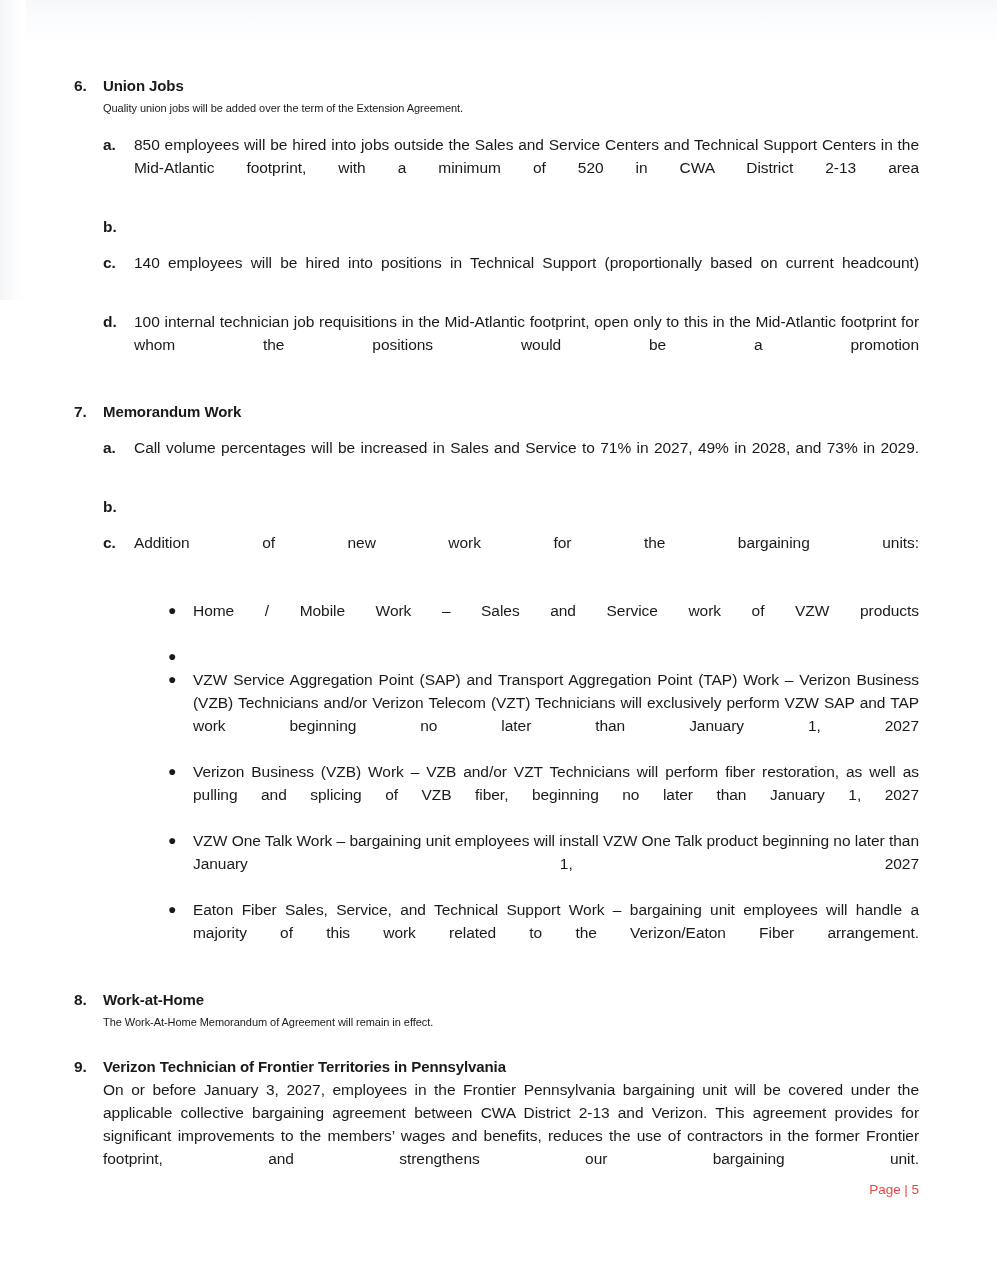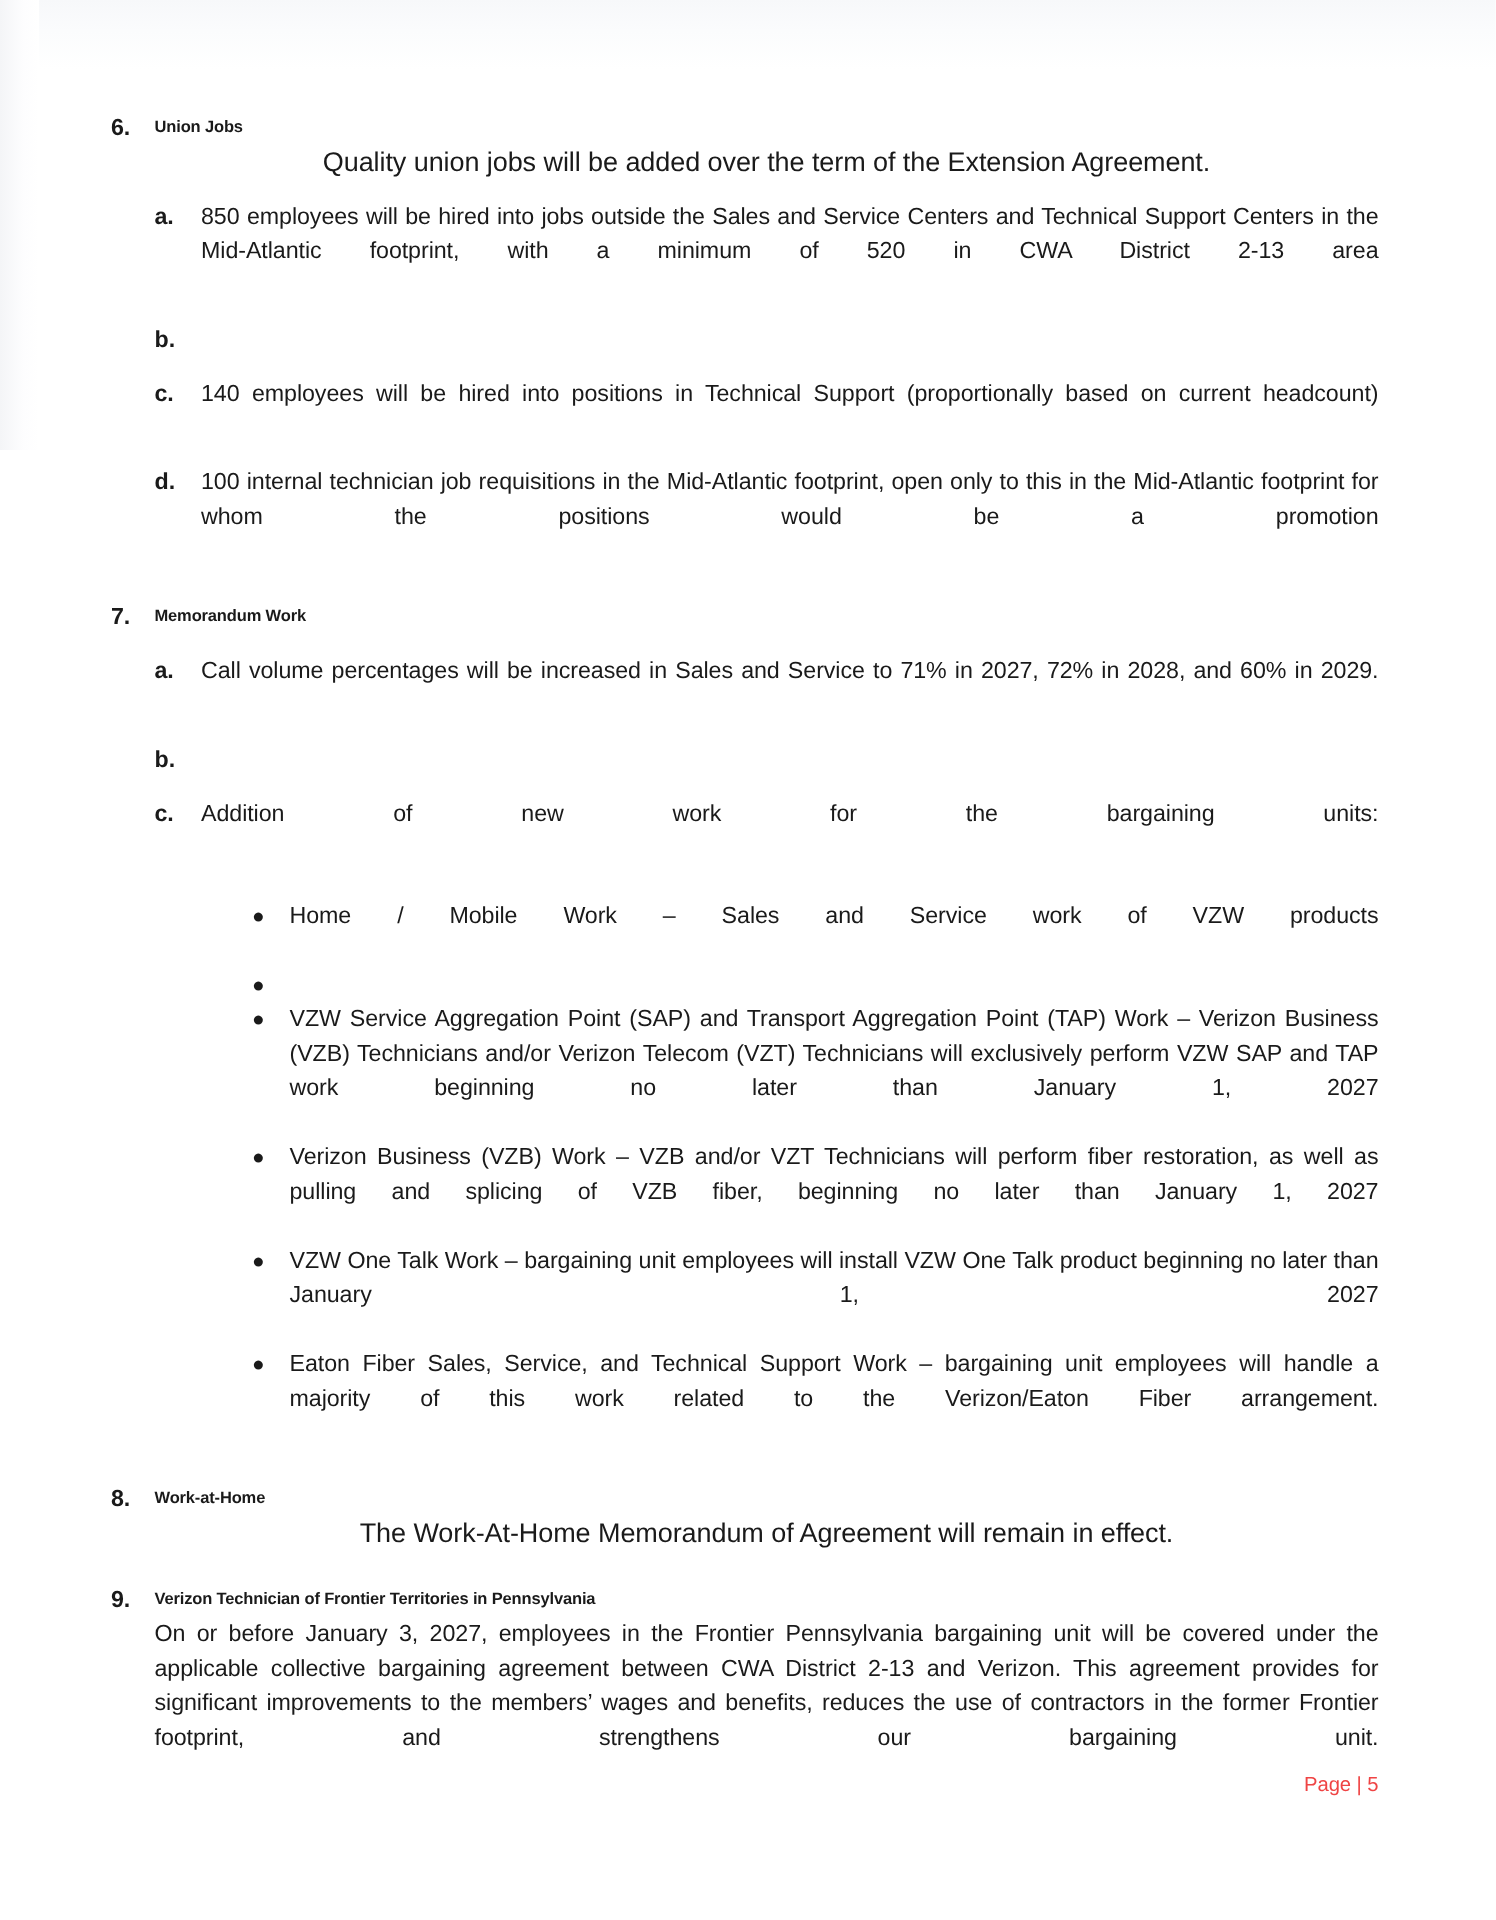--- a/index.html
+++ b/index.html
@@ -57,29 +57,29 @@
     position: absolute;
     left: 0;
     top: 0;
     font-weight: bold;
     font-size: 15.5px;
     line-height: 23px;
     letter-spacing: -0.1px;
   }
   .item-title {
     font-weight: bold;
+    font-size: 15px;
+    line-height: 23px;
+    letter-spacing: -0.1px;
+  }
+  .item-body {
     font-size: 11px;
     line-height: 23px;
-    letter-spacing: -0.1px;
-  }
-  .item-body {
-    font-size: 18px;
-    line-height: 23px;
-    letter-spacing: -0.05px;
-    text-align: center;
+    letter-spacing: -0.05px;
+    text-align: left;
   }
 
   
   .subitem {
     position: relative;
     padding-left: 31px;     
     margin-left: 29px;      
     margin-top: 13px;
     text-align: justify;
     text-justify: inter-word;
@@ -178,21 +178,21 @@
 
     <div class="gap-section"></div>
 
     <div class="item">
       <span class="marker">7.</span>
       <div class="item-title">Memorandum Work</div>
     </div>
 
     <div class="subitem">
       <span class="marker">a.</span>
-      <span>Call volume percentages will be increased in Sales and Service to 71% in 2027, 72% in 2028, and 60% in 2029.</span>
+      <span>Call volume percentages will be increased in Sales and Service to 71% in 2027, 49% in 2028, and 73% in 2029.</span>
     </div>
     <div class="subitem">
       <span class="marker">b.</span>
     </div>
     <div class="subitem">
       <span class="marker">c.</span>
       <span>Addition of new work for the bargaining units:</span>
     </div>
 
     <div class="bullets">

